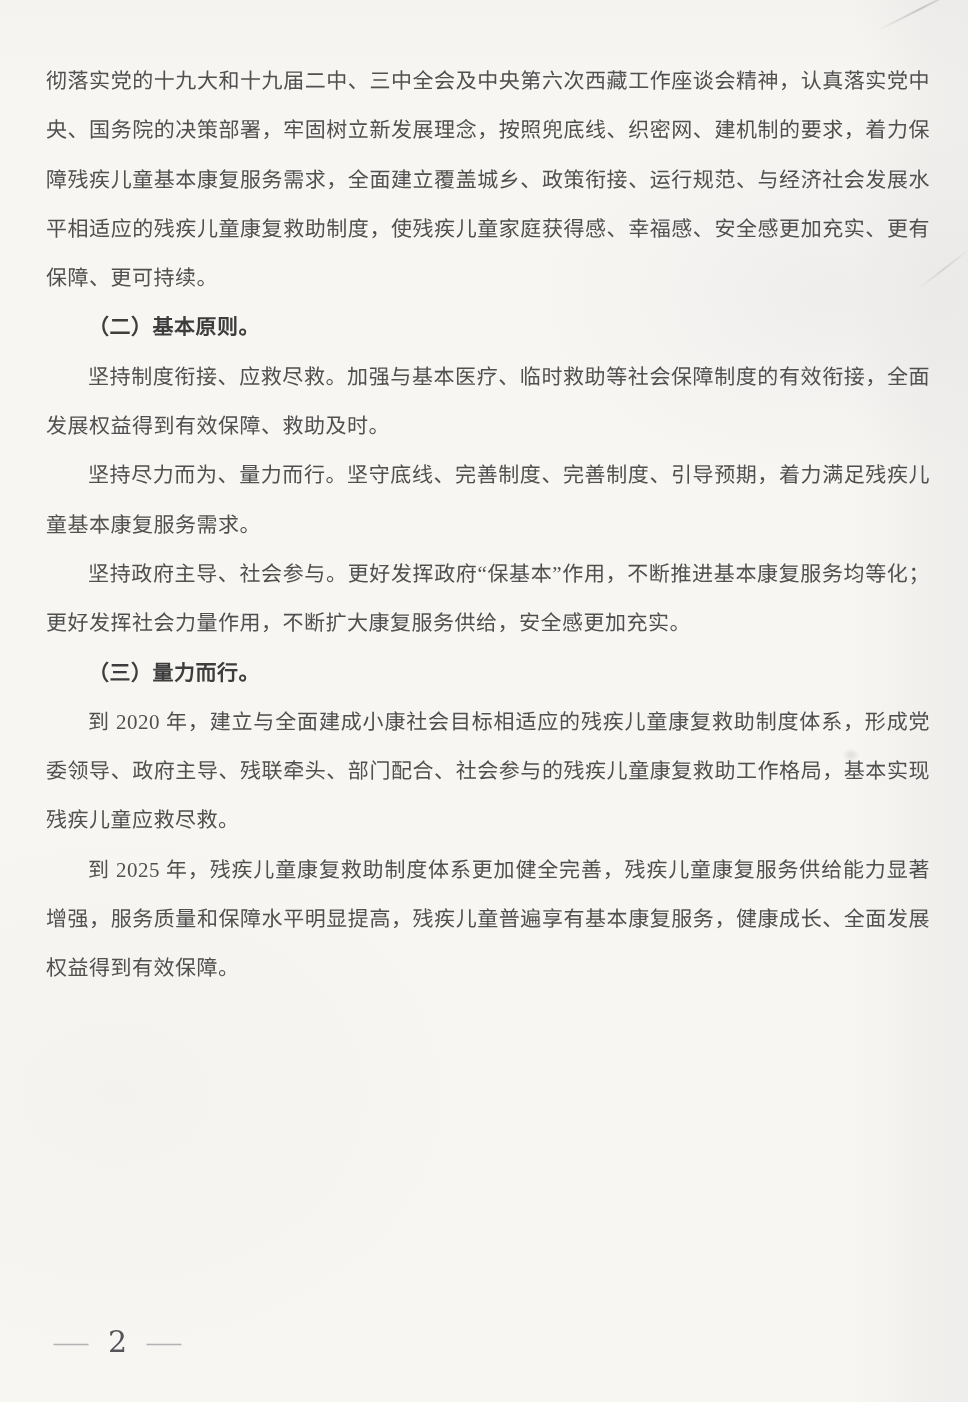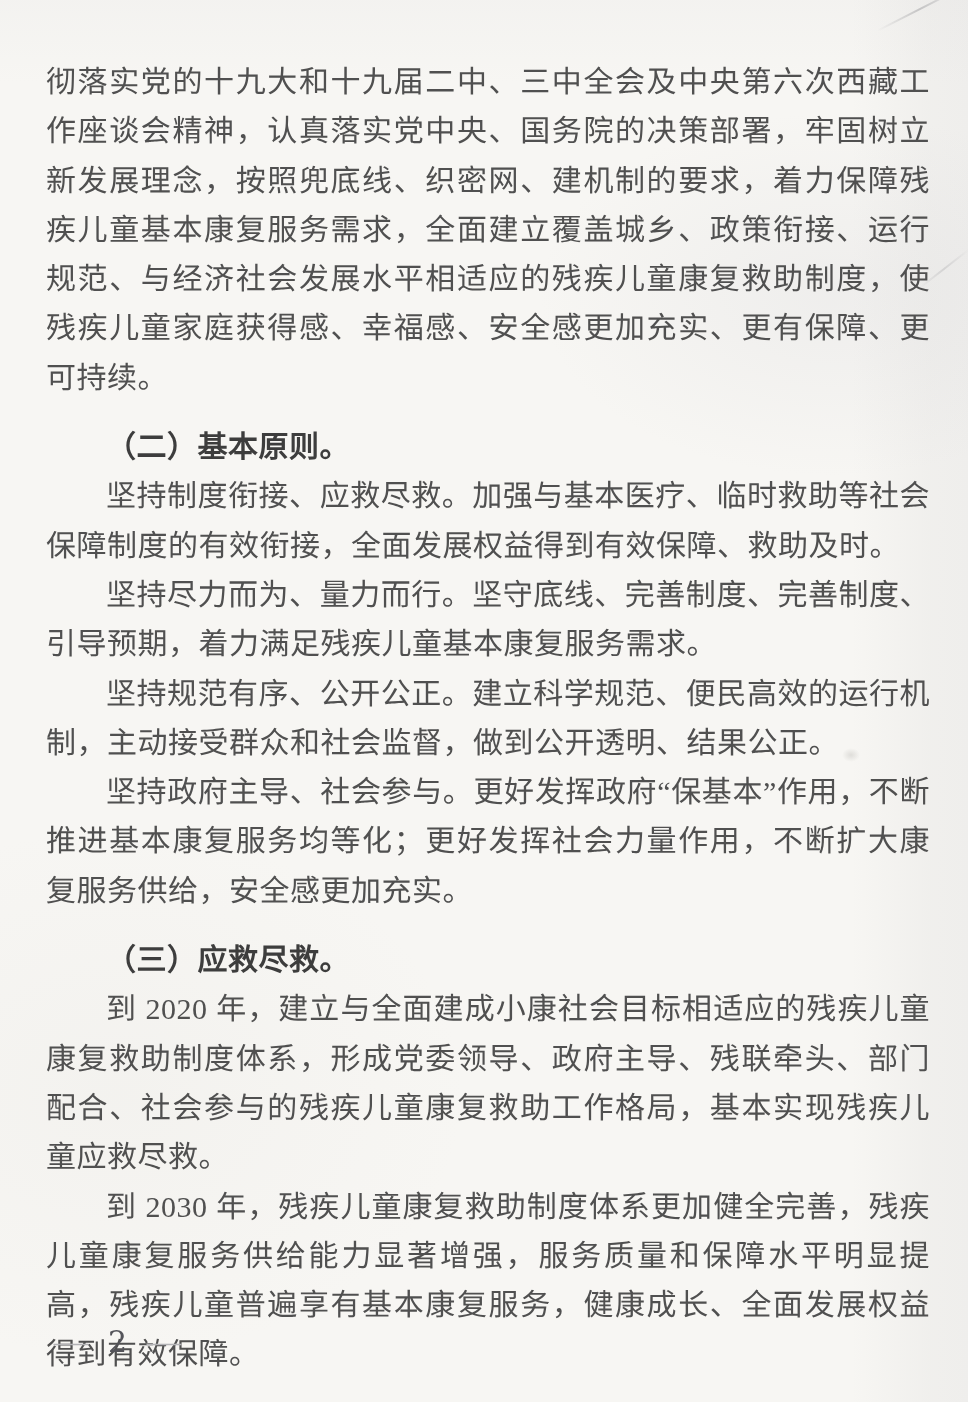--- a/index.html
+++ b/index.html
@@ -54,38 +54,37 @@
     height: 14px;
     border-radius: 50%;
     background: radial-gradient(ellipse, rgba(160,158,152,0.28), rgba(160,158,152,0) 70%);
   }
   .content {
     position: absolute;
     left: 46px;
     top: 57px;
     width: 884px;
     color: #505050;
-    font-size: 30px;
+    font-size: 21px;
     line-height: 49.3px;
     letter-spacing: 0.5px;
     text-align: justify;
     text-justify: inter-character;
   }
   .content p {
     margin: 0;
     text-indent: 2em;
   }
   .content p.first {
     text-indent: 0;
   }
   .content p.heading {
     font-weight: bold;
     color: #3d3d3d;
     text-align: left;
-    margin-top: 20px;
   }
   .footer {
     position: absolute;
     left: 56px;
     top: 1322px;
     display: flex;
     align-items: center;
     font-size: 30px;
     line-height: 40px;
   }
@@ -111,29 +110,28 @@
 
   <main class="content">
     <p class="first">彻落实党的十九大和十九届二中、三中全会及中央第六次西藏工作座谈会精神，认真落实党中央、国务院的决策部署，牢固树立新发展理念，按照兜底线、织密网、建机制的要求，着力保障残疾儿童基本康复服务需求，全面建立覆盖城乡、政策衔接、运行规范、与经济社会发展水平相适应的残疾儿童康复救助制度，使残疾儿童家庭获得感、幸福感、安全感更加充实、更有保障、更可持续。</p>
 
     <p class="heading">（二）基本原则。</p>
 
     <p>坚持制度衔接、应救尽救。加强与基本医疗、临时救助等社会保障制度的有效衔接，全面发展权益得到有效保障、救助及时。</p>
 
     <p>坚持尽力而为、量力而行。坚守底线、完善制度、完善制度、引导预期，着力满足残疾儿童基本康复服务需求。</p>
 
-    <p>坚持规范有序、公开公正。建立科学规范、便民高效的运行机制，主动接受群众和社会监督，做到公开透明、结果公正。</p>
 
     <p>坚持政府主导、社会参与。更好发挥政府“保基本”作用，不断推进基本康复服务均等化；更好发挥社会力量作用，不断扩大康复服务供给，安全感更加充实。</p>
 
-    <p class="heading">（三）应救尽救。</p>
+    <p class="heading">（三）量力而行。</p>
 
     <p>到 2020 年，建立与全面建成小康社会目标相适应的残疾儿童康复救助制度体系，形成党委领导、政府主导、残联牵头、部门配合、社会参与的残疾儿童康复救助工作格局，基本实现残疾儿童应救尽救。</p>
 
-    <p>到 2030 年，残疾儿童康复救助制度体系更加健全完善，残疾儿童康复服务供给能力显著增强，服务质量和保障水平明显提高，残疾儿童普遍享有基本康复服务，健康成长、全面发展权益得到有效保障。</p>
+    <p>到 2025 年，残疾儿童康复救助制度体系更加健全完善，残疾儿童康复服务供给能力显著增强，服务质量和保障水平明显提高，残疾儿童普遍享有基本康复服务，健康成长、全面发展权益得到有效保障。</p>
   </main>
 
   <footer class="footer">
     <span class="dash">—</span>
     <span class="num">2</span>
     <span class="dash">—</span>
   </footer>
 
 </div>
 

